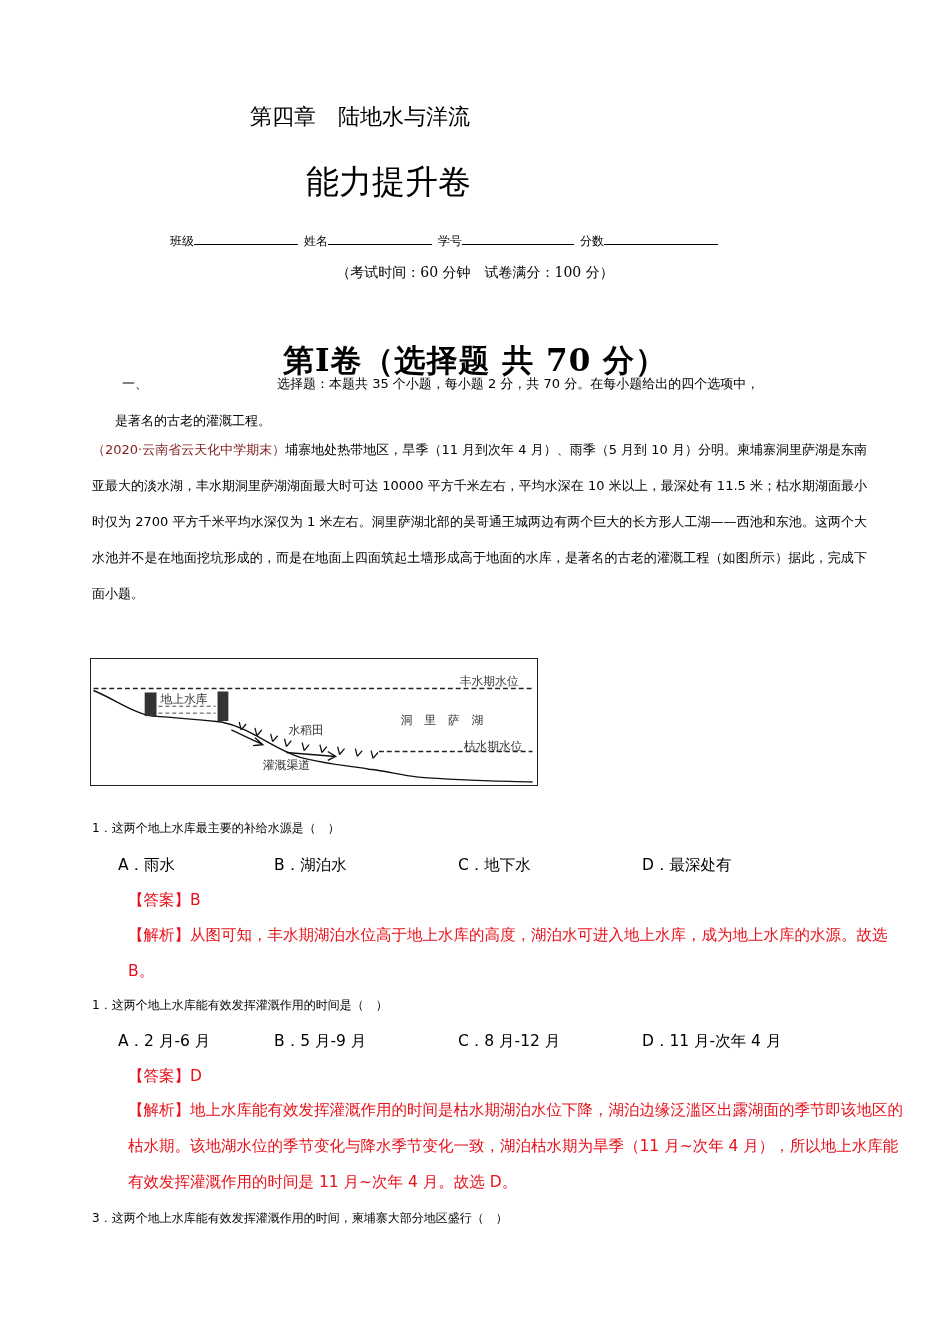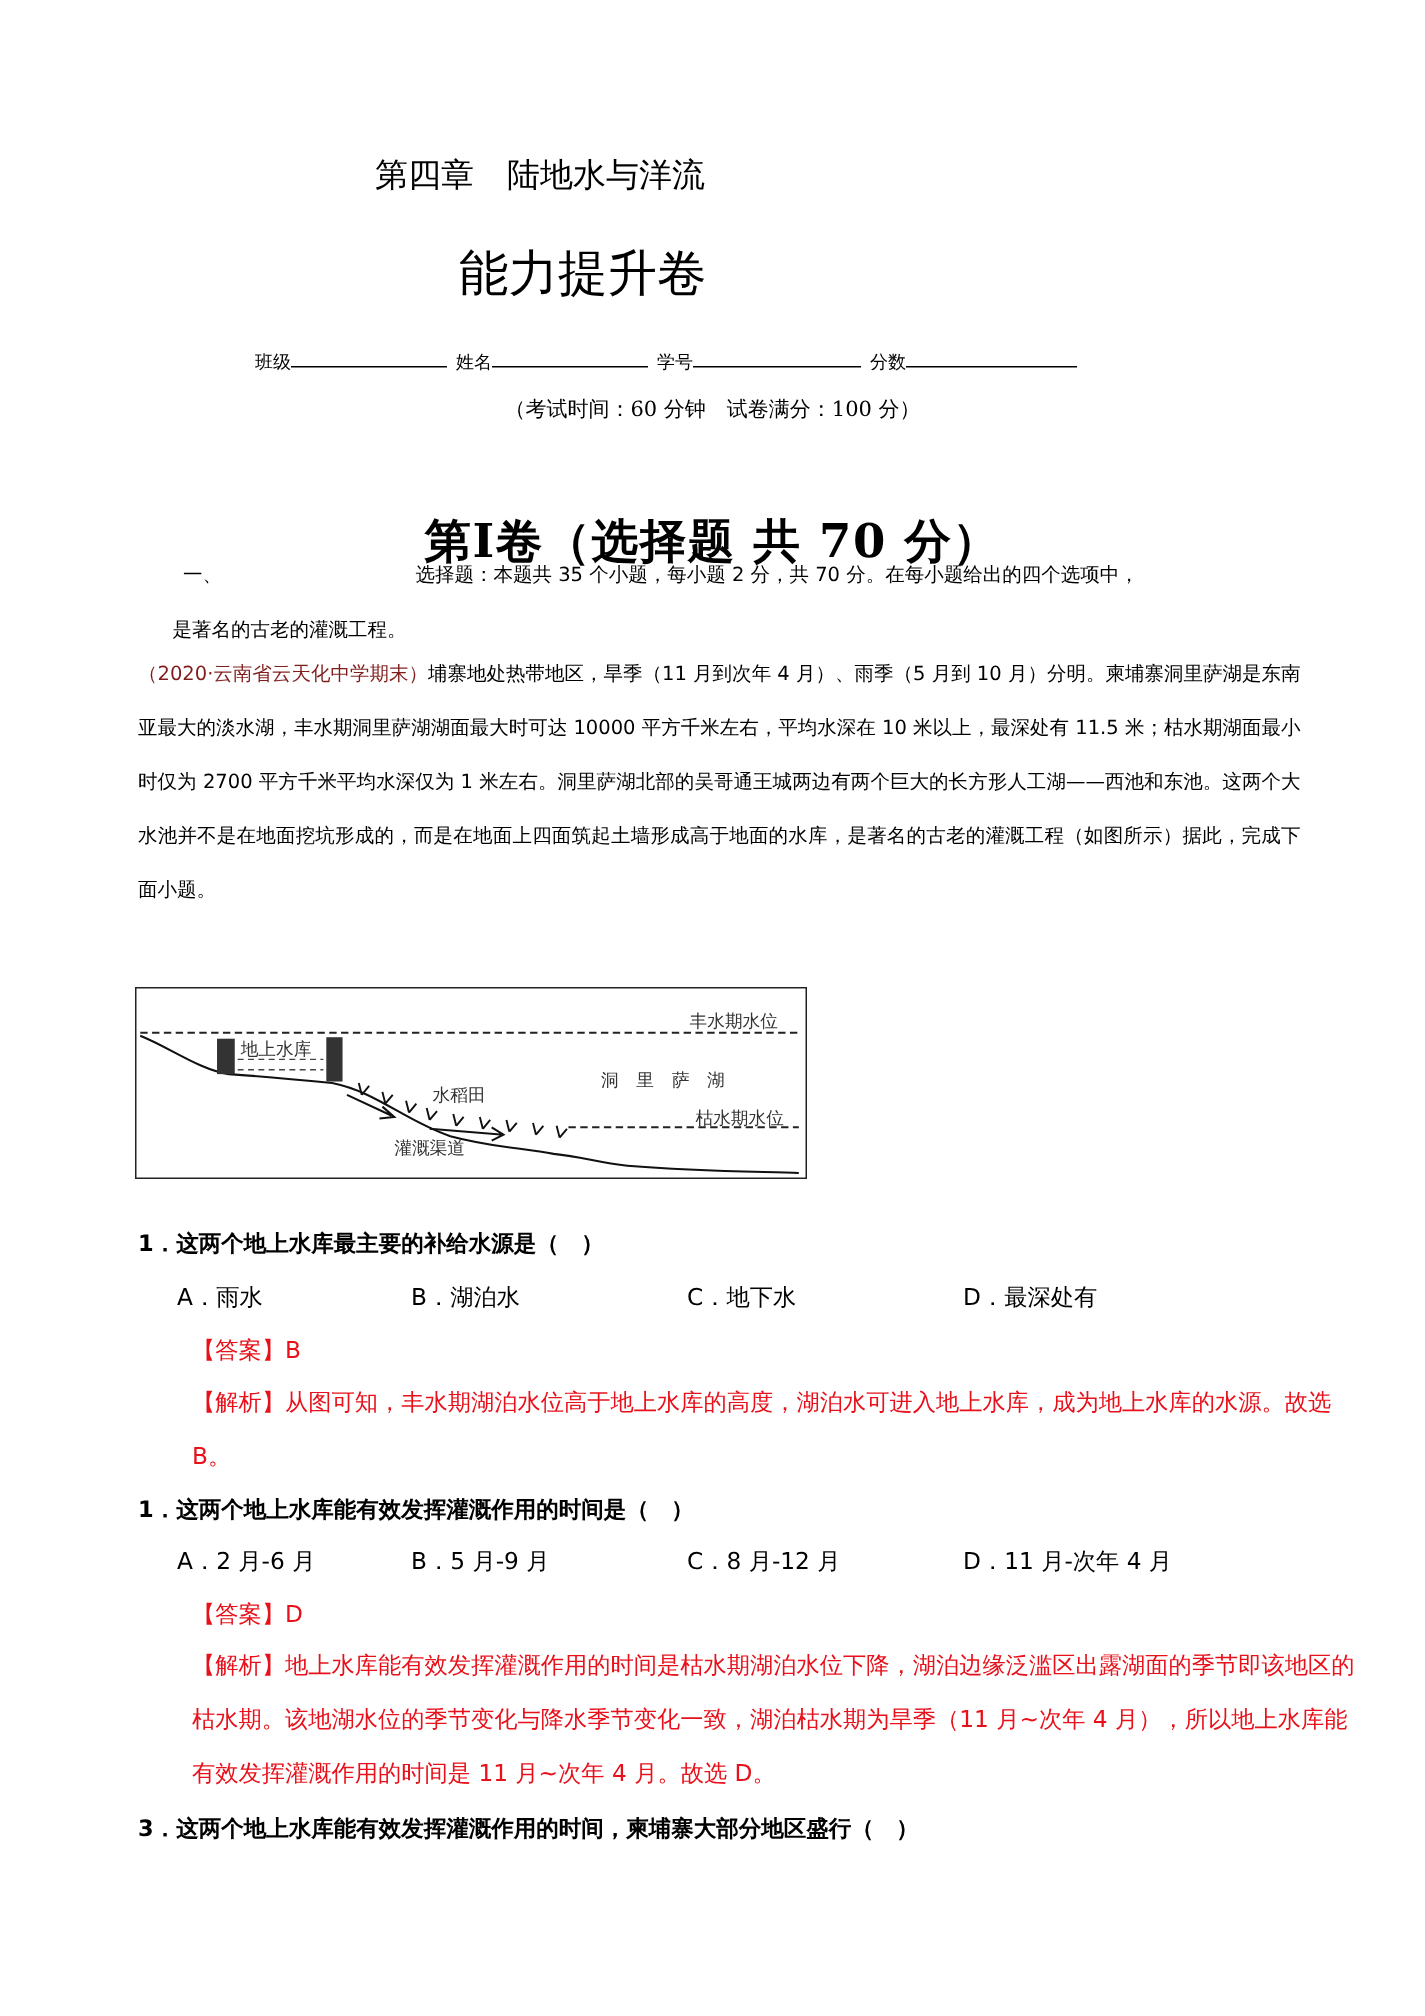--- a/index.html
+++ b/index.html
@@ -17,21 +17,21 @@
                 font-family: "DejaVu Serif", "Liberation Serif", serif; letter-spacing: 1px; margin-top: 40px; }
   .para { font-size: 13px; line-height: 36px; }
   .instr1 { left: 122px; top: 366px; }
   .instr1 .num { display: inline-block; width: 155px; }
   .instr2 { left: 115px; top: 403px; }
   .passage { left: 92px; top: 432px; width: 775px; white-space: normal; text-align: justify; }
   .red { color: #e8101a; margin-left: 36px; }
   .source { color: #7f1d1d; }
   .figure { left: 90px; top: 658px; width: 448px; height: 128px; border: 1.5px solid #222; box-sizing: border-box; }
   .figure svg { width: 100%; height: 100%; display: block; }
-  .q { left: 92px; font-size: 15px; font-weight: bold; }
+  .q { left: 92px; font-size: 12px; }
   .opts { left: 118px; font-size: 15.5px; }
   .opt { position: absolute; white-space: nowrap; }
   .ans { left: 92px; font-size: 15.5px; }
   .expl { left: 92px; width: 775px; white-space: normal; font-size: 15.5px; line-height: 36px; }
 </style>
 </head>
 <body>
 
 <div class="abs chapter">
   <span>第四章</span><span class="gap"></span><span>陆地水与洋流</span>

